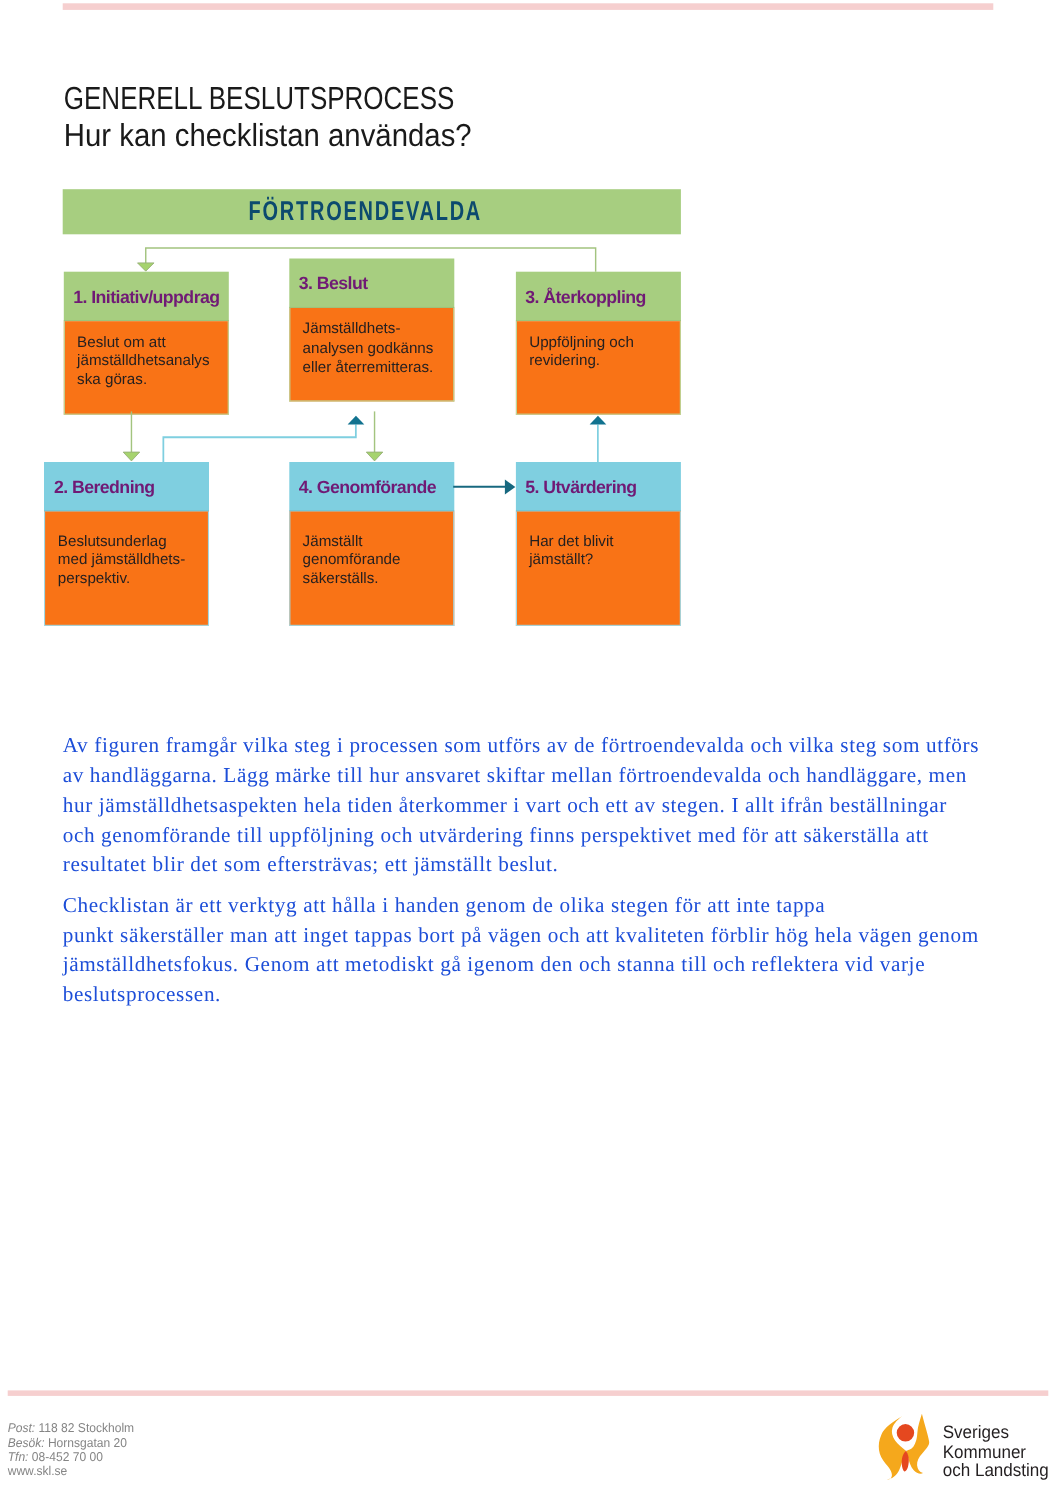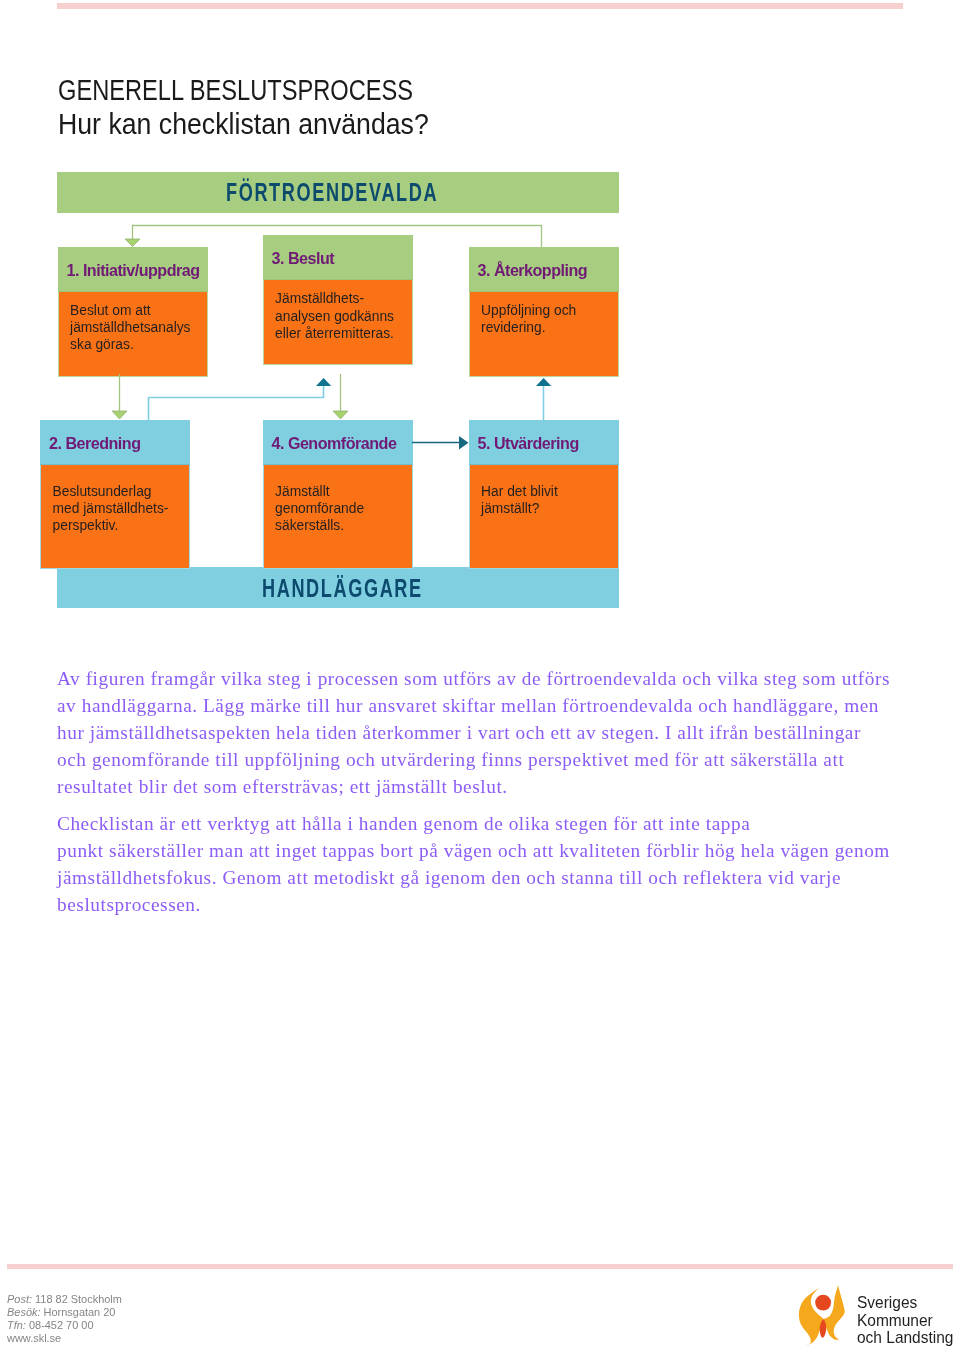--- a/index.html
+++ b/index.html
@@ -16,41 +16,38 @@
   .band-green{top:172px;height:40.5px;background:#A7CE80;}
   .band-blue{top:567px;height:40.5px;background:#7FCFE0;}
   .box{position:absolute;width:150px;}
   .box-head{height:45px;box-sizing:border-box;display:flex;align-items:center;padding-left:9px;box-sizing:border-box;color:#701a75;font-size:16.1px;font-weight:700;letter-spacing:-0.5px;padding-top:3px;}
   .box-body{height:85.2px;box-sizing:border-box;padding:10.4px 8px 0 11.6px;font-size:13.8px;line-height:17.2px;color:#231F20;background:#f97316;}
   .green .box-head{background:#A7CE80;border-bottom:1px solid #9EC27A;}
   .green .box-body{border:1.4px solid #BBD79A;border-top:none;}
   .blue .box-head{background:#7FCFE0;border-bottom:1px solid #6FBFCC;}
   .blue .box-body{border:1.4px solid #9FD9E6;border-top:none;height:104px;padding-top:18px;}
   svg.arrows{position:absolute;left:0;top:0;width:960px;height:700px;}
-  .para{position:absolute;left:57px;width:860px;font-family:"Liberation Serif",serif;font-size:19.3px;line-height:27px;color:#8b5cf6;text-align:left;white-space:nowrap;letter-spacing:0.56px;}
+  .para{position:absolute;left:57px;width:860px;font-family:"Liberation Serif",serif;font-size:19.3px;line-height:27px;color:#1d4ed8;text-align:left;white-space:nowrap;letter-spacing:0.56px;}
   .footer-addr{position:absolute;left:7px;top:1291.7px;font-size:11.6px;line-height:13.2px;color:#858585;white-space:nowrap;transform:scaleX(0.945);transform-origin:0 0;}
   .footer-addr em{font-style:italic;}
   .logo{position:absolute;left:798px;top:1285px;}
   .logo-text{position:absolute;left:857px;top:1293.6px;font-size:16.4px;line-height:17.9px;font-weight:400;color:#231F20;white-space:nowrap;transform:scaleX(0.945);transform-origin:0 0;}
 </style>
 </head>
 <body>
 
 <div class="pagewrap">
   <div class="rule-top"></div>
   <div class="rule-bottom"></div>
 
   <h1 class="title">GENERELL BESLUTSPROCESS</h1>
   <h2 class="subtitle">Hur kan checklistan användas?</h2>
 
   <div class="band band-green">
       <span>FÖRTROENDEVALDA</span>
-    </div>
-  <div class="band band-blue">
-      <span>HANDLÄGGARE</span>
     </div>
 
   <div class="box green" style="left:57.5px;top:246.5px">
     <div class="box-head">1. Initiativ/uppdrag</div>
     <div class="box-body">
         <div>Beslut om att</div>
         <div>jämställdhetsanalys</div>
         <div>ska göras.</div>
       </div>
   </div>

